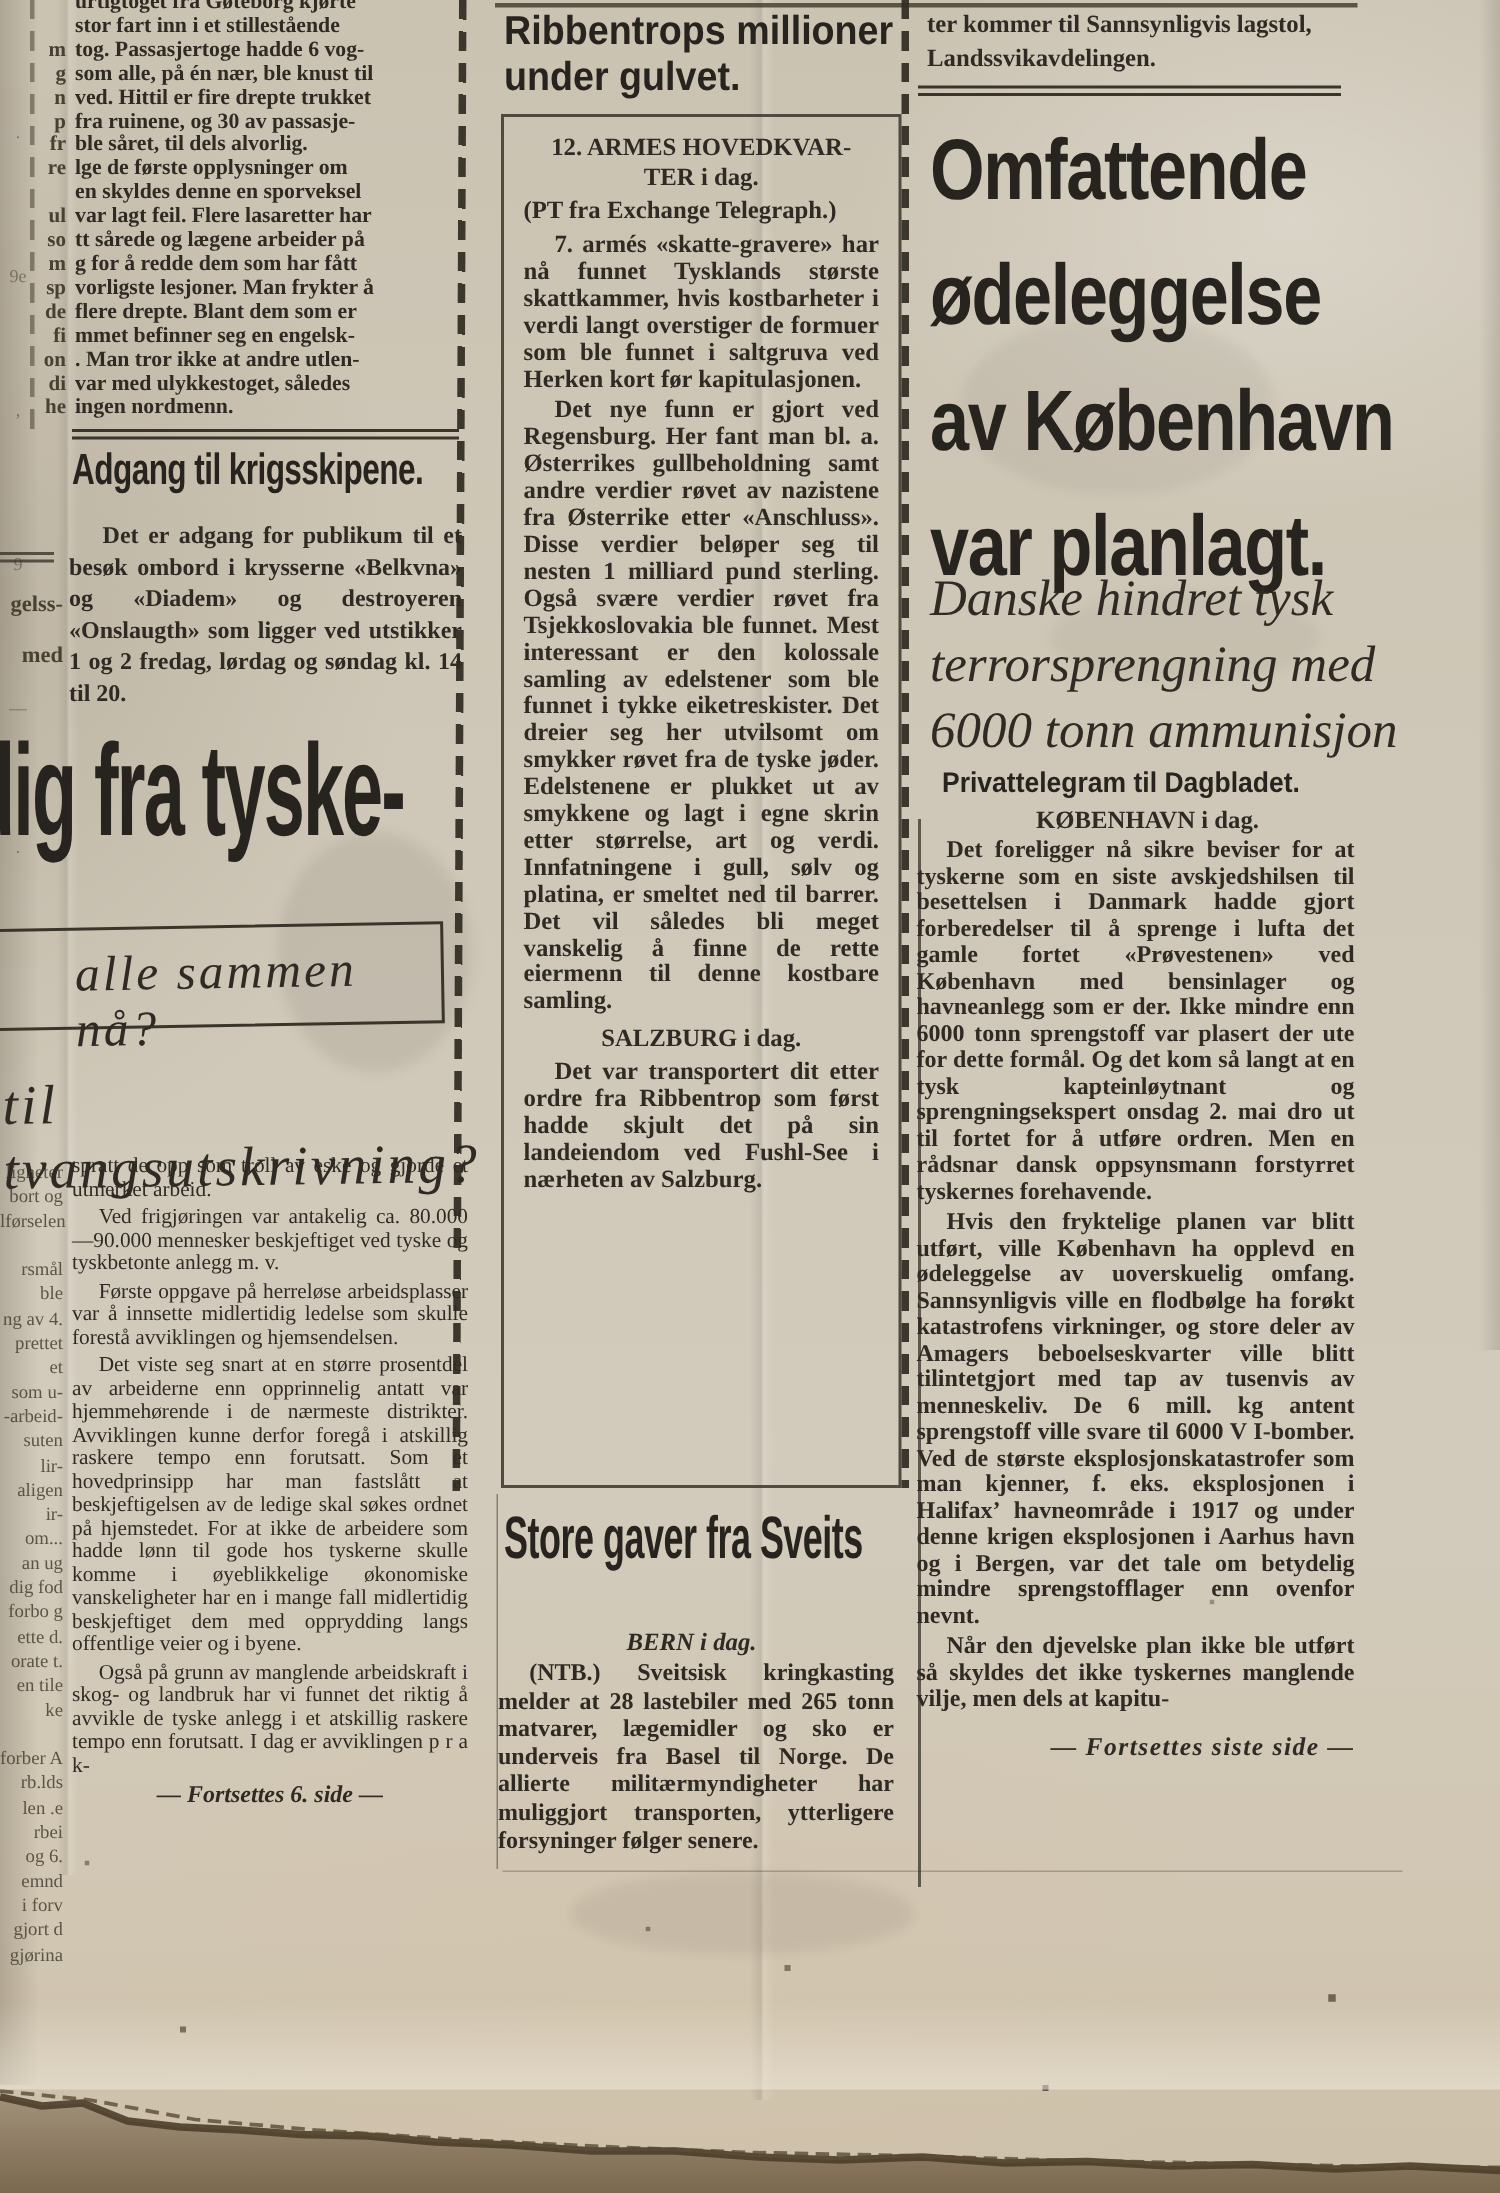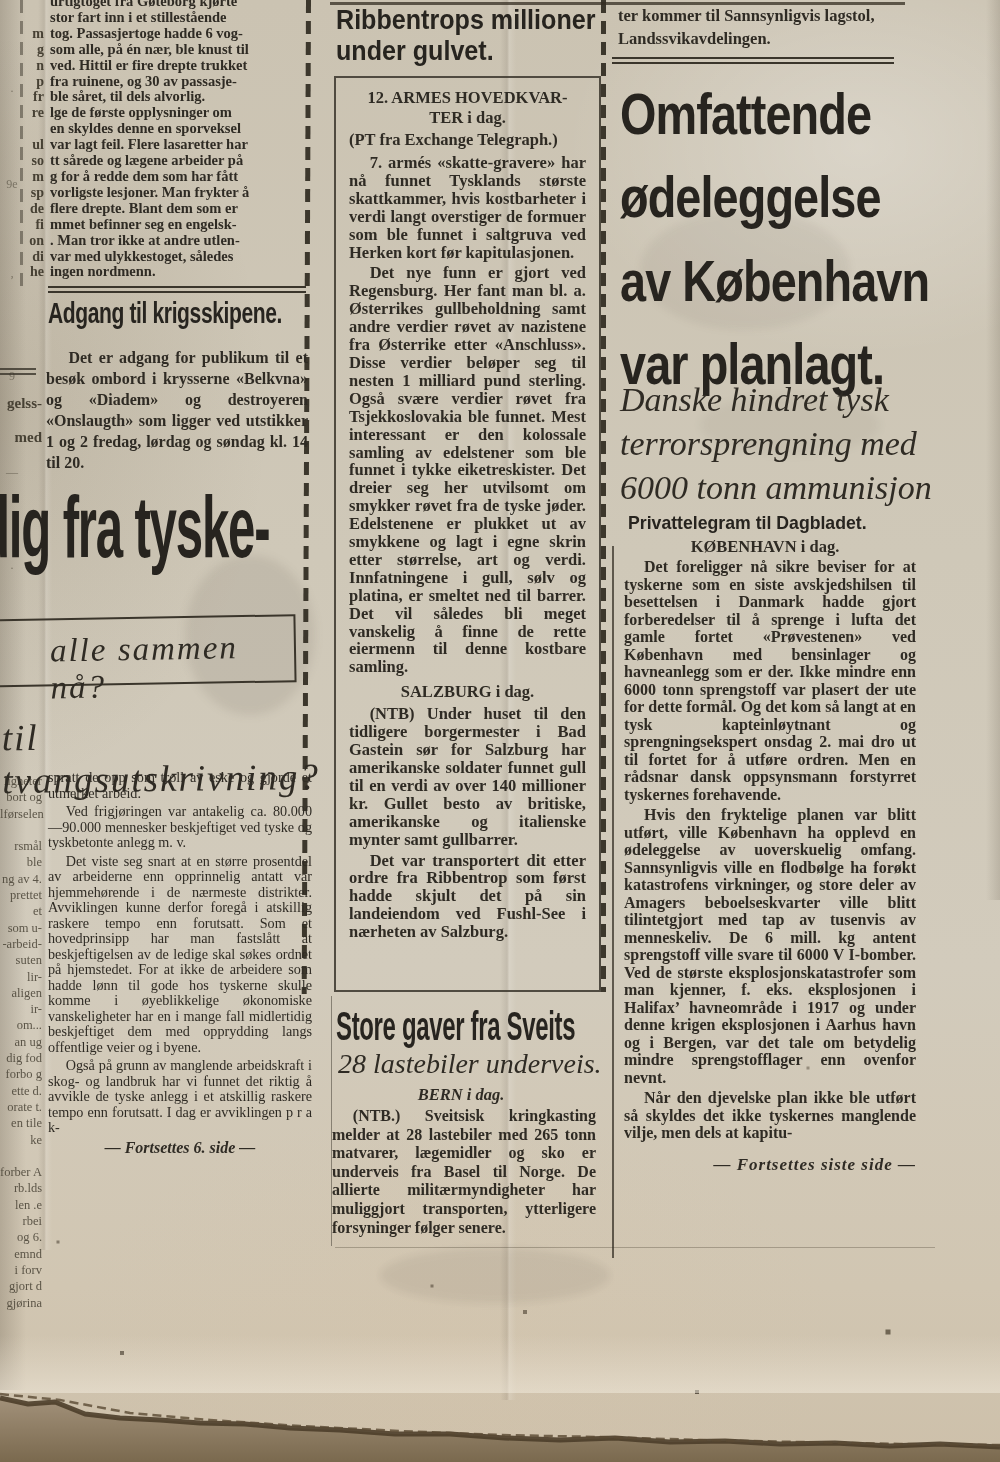--- a/index.html
+++ b/index.html
@@ -135,67 +135,66 @@
 
   <div class="abs" style="left:-30px;top:617px;width:322px;height:64px;border:2px solid #3a352b;transform:rotate(-1deg);">
     <div class="i" style="margin:12px 0 0 78px;font-size:33px;letter-spacing:2px;">alle  sammen  nå?</div>
   </div>
 
   <div class="abs i" style="left:2px;top:714px;width:330px;font-size:37px;letter-spacing:2px;transform:rotate(-.8deg);">til tvangsutskrivning?</div>
 
   <div class="abs just" style="left:48px;top:770px;width:264px;font-size:14.2px;line-height:15.5px;">
     <p class="noind">spratt de opp som troll av eske og gjorde et utmerket arbeid.</p>
     <p>Ved frigjøringen var antakelig ca. 80.000—90.000 mennesker beskjeftiget ved tyske og tyskbetonte anlegg m. v.</p>
+    <p>Første oppgave på herreløse arbeidsplasser var å innsette midlertidig ledelse som skulle forestå avviklingen og hjemsendelsen.</p>
     <p>Det viste seg snart at en større prosentdel av arbeiderne enn opprinnelig antatt var hjemmehørende i de nærmeste distrikter. Avviklingen kunne derfor foregå i atskillig raskere tempo enn forutsatt. Som et hovedprinsipp har man fastslått at beskjeftigelsen av de ledige skal søkes ordnet på hjemstedet. For at ikke de arbeidere som hadde lønn til gode hos tyskerne skulle komme i øyeblikkelige økonomiske vanskeligheter har en i mange fall midlertidig beskjeftiget dem med opprydding langs offentlige veier og i byene.</p>
     <p>Også på grunn av manglende arbeidskraft i skog- og landbruk har vi funnet det riktig å avvikle de tyske anlegg i et atskillig raskere tempo enn forutsatt. I dag er avviklingen p r a k-</p>
     <div class="b i" style="text-align:center;font-size:16px;margin-top:4px;">— Fortsettes 6. side —</div>
   </div>
 
   <div class="abs sans b pre headline-ink" style="left:336px;top:5px;width:300px;font-size:27px;line-height:31px;transform:scaleX(.93);transform-origin:left top;">Ribbentrops millioner
 under gulvet.</div>
 
   <div class="abs" style="left:334px;top:76px;width:263px;height:912px;border:2px solid #46413600;border:2px solid rgba(58,53,43,.85);">
     <div style="padding:10px 13px 0 13px;font-family:Liberation Serif, serif;">
       <div class="pre dateline" style="font-size:16.5px;line-height:20px;">12. ARMES HOVEDKVAR-
 TER i dag.</div>
       <div class="b" style="font-size:16.5px;margin:2px 0 4px 0;">(PT fra Exchange Telegraph.)</div>
       <div class="b just" style="font-size:16.5px;line-height:17.9px;">
         <p>7. armés «skatte-gravere» har nå funnet Tysklands største skattkammer, hvis kostbarheter i verdi langt overstiger de formuer som ble funnet i saltgruva ved Herken kort før kapitulasjonen.</p>
         <p>Det nye funn er gjort ved Regensburg. Her fant man bl. a. Østerrikes gullbeholdning samt andre verdier røvet av nazistene fra Østerrike etter «Anschluss». Disse verdier beløper seg til nesten 1 milliard pund sterling. Også svære verdier røvet fra Tsjekkoslovakia ble funnet. Mest interessant er den kolossale samling av edelstener som ble funnet i tykke eiketreskister. Det dreier seg her utvilsomt om smykker røvet fra de tyske jøder. Edelstenene er plukket ut av smykkene og lagt i egne skrin etter størrelse, art og verdi. Innfatningene i gull, sølv og platina, er smeltet ned til barrer. Det vil således bli meget vanskelig å finne de rette eiermenn til denne kostbare samling.</p>
       </div>
       <div class="dateline" style="font-size:16.5px;margin:6px 0 3px 0;">SALZBURG i dag.</div>
       <div class="b just" style="font-size:16.5px;line-height:17.9px;">
-        <p>(NTB) Under huset til den tidligere borgermester i Bad Gastein sør for Salzburg har amerikanske soldater funnet gull til en verdi av over 140 millioner kr. Gullet besto av britiske, amerikanske og italienske mynter samt gullbarrer.</p>
         <p>Det var transportert dit etter ordre fra Ribbentrop som først hadde skjult det på sin landeiendom ved Fushl-See i nærheten av Salzburg.</p>
       </div>
     </div>
   </div>
 
   <div class="abs sans b headline-ink" style="left:336px;top:1004px;width:440px;font-size:38px;letter-spacing:-.5px;transform:scale(.63,1.05);transform-origin:left top;">Store gaver fra Sveits</div>
-  <div class="abs i" style="left:338px;top:1048px;width:300px;font-size:28px;">28 lastebiler underveis.</div>
   <div class="abs b" style="left:336px;top:1085px;width:250px;font-size:16.5px;text-align:center;font-style:italic;">BERN i dag.</div>
   <div class="abs b just" style="left:332px;top:1107px;width:264px;font-size:16px;line-height:18.6px;text-indent:1.3em;">(NTB.) Sveitsisk kringkasting melder at 28 lastebiler med 265 tonn matvarer, lægemidler og sko er underveis fra Basel til Norge. De allierte militærmyndigheter har muliggjort transporten, ytterligere forsyninger følger senere.</div>
 
   <div class="abs pre b" style="left:618px;top:4px;width:320px;font-size:16.5px;line-height:23px;">ter kommer til Sannsynligvis lagstol,
 Landssvikavdelingen.</div>
   <div class="abs dbl" style="left:612px;top:57px;width:282px;"></div>
 
   <div class="abs sans b pre headline-ink" style="left:620px;top:72px;width:400px;font-size:52px;line-height:76px;letter-spacing:-1px;transform:scale(.9,1.1);transform-origin:left top;">Omfattende
 ødeleggelse
 av København
 var planlagt.</div>
 
   <div class="abs i pre" style="left:620px;top:378px;width:330px;font-size:34px;line-height:44px;">Danske hindret tysk
 terrorsprengning med
 6000 tonn ammunisjon</div>
 
   <div class="abs sans b headline-ink" style="left:628px;top:512px;width:300px;font-size:19px;transform:scaleX(.93);transform-origin:left top;">Privattelegram til Dagbladet.</div>
   <div class="abs dateline" style="left:620px;top:537px;width:290px;font-size:16.5px;">KØBENHAVN i dag.</div>
 
-  <div class="abs b just" style="left:624px;top:558px;width:292px;font-size:16px;line-height:17.5px;">
+  <div class="abs b just" style="left:611px;top:558px;width:292px;font-size:16px;line-height:17.5px;">
     <p>Det foreligger nå sikre beviser for at tyskerne som en siste avskjedshilsen til besettelsen i Danmark hadde gjort forberedelser til å sprenge i lufta det gamle fortet «Prøvestenen» ved København med bensinlager og havneanlegg som er der. Ikke mindre enn 6000 tonn sprengstoff var plasert der ute for dette formål. Og det kom så langt at en tysk kapteinløytnant og sprengningsekspert onsdag 2. mai dro ut til fortet for å utføre ordren. Men en rådsnar dansk oppsynsmann forstyrret tyskernes forehavende.</p>
     <p>Hvis den fryktelige planen var blitt utført, ville København ha opplevd en ødeleggelse av uoverskuelig omfang. Sannsynligvis ville en flodbølge ha forøkt katastrofens virkninger, og store deler av Amagers beboelseskvarter ville blitt tilintetgjort med tap av tusenvis av menneskeliv. De 6 mill. kg antent sprengstoff ville svare til 6000 V I-bomber. Ved de største eksplosjonskatastrofer som man kjenner, f. eks. eksplosjonen i Halifax’ havneområde i 1917 og under denne krigen eksplosjonen i Aarhus havn og i Bergen, var det tale om betydelig mindre sprengstofflager enn ovenfor nevnt.</p>
     <p>Når den djevelske plan ikke ble utført så skyldes det ikke tyskernes manglende vilje, men dels at kapitu-</p>
     <div class="b i" style="text-align:right;font-size:17px;margin-top:14px;letter-spacing:1px;">— Fortsettes siste side —</div>
   </div>
 
   <div class="abs" style="left:0;top:1335px;width:1000px;height:58px;background:linear-gradient(180deg,transparent,rgba(240,233,219,.55));"></div>
   <svg class="abs" style="left:0;top:1368px;width:1000px;height:94px;" viewBox="0 0 1000 94" preserveAspectRatio="none">
     <defs>
       <linearGradient id="bk" x1="0" y1="0" x2="0" y2="1">

